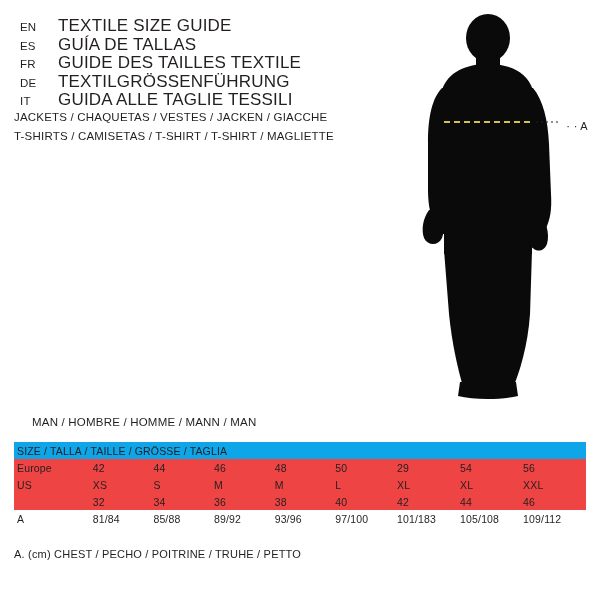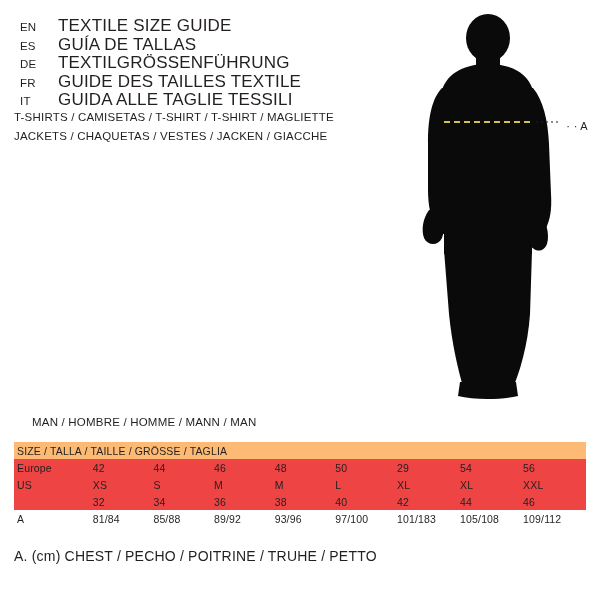--- a/index.html
+++ b/index.html
@@ -97,74 +97,74 @@
     letter-spacing: 0.15px;
   }
   table.size-table td, table.size-table th {
     padding: 0;
     height: 17px;
     vertical-align: middle;
     font-weight: normal;
     text-align: left;
   }
   .row-head td {
-    background: #fdba74;
+    background: #0ea5e9;
     height: 16px;
     margin-top: 48px;
   }
   .row-alt td {
     background: #ef4444;
   }
   .row-plain td {
     background: #ffffff;
   }
   .c-label { width: 86px; padding-left: 3px !important; }
   .c-val { width: 69px; }
   .c-val-last { width: 69px; }
 
   
   .footer-note {
     position: absolute;
     left: 14px;
     top: 548px;
-    font-size: 14px;
+    font-size: 11px;
     letter-spacing: 0.2px;
   }
 </style>
 </head>
 <body>
 
 <div class="page">
 
   <div class="lang-block">
     <div class="lang-row">
       <span class="lang-code">EN</span>
       <span class="lang-text">TEXTILE SIZE GUIDE</span>
     </div>
     <div class="lang-row">
       <span class="lang-code">ES</span>
       <span class="lang-text">GUÍA DE TALLAS</span>
     </div>
     <div class="lang-row">
+      <span class="lang-code">FR</span>
+      <span class="lang-text">GUIDE DES TAILLES TEXTILE</span>
+    </div>
+    <div class="lang-row">
       <span class="lang-code">DE</span>
       <span class="lang-text">TEXTILGRÖSSENFÜHRUNG</span>
     </div>
     <div class="lang-row">
-      <span class="lang-code">FR</span>
-      <span class="lang-text">GUIDE DES TAILLES TEXTILE</span>
-    </div>
-    <div class="lang-row">
       <span class="lang-code">IT</span>
       <span class="lang-text">GUIDA ALLE TAGLIE TESSILI</span>
     </div>
   </div>
 
   <div class="cat-block">
+    <div class="cat-line">JACKETS / CHAQUETAS / VESTES / JACKEN / GIACCHE</div>
     <div class="cat-line">T-SHIRTS / CAMISETAS / T-SHIRT / T-SHIRT / MAGLIETTE</div>
-    <div class="cat-line">JACKETS / CHAQUETAS / VESTES / JACKEN / GIACCHE</div>
   </div>
 
   <div class="figure-wrap">
     <svg width="190" height="385" viewBox="0 0 190 385">
 
       <ellipse cx="88" cy="24" rx="22" ry="24" fill="#0a0a0a"></ellipse>
 
       <rect x="76" y="42" width="24" height="14" fill="#0a0a0a"></rect>
 
       <path d="M88 50

